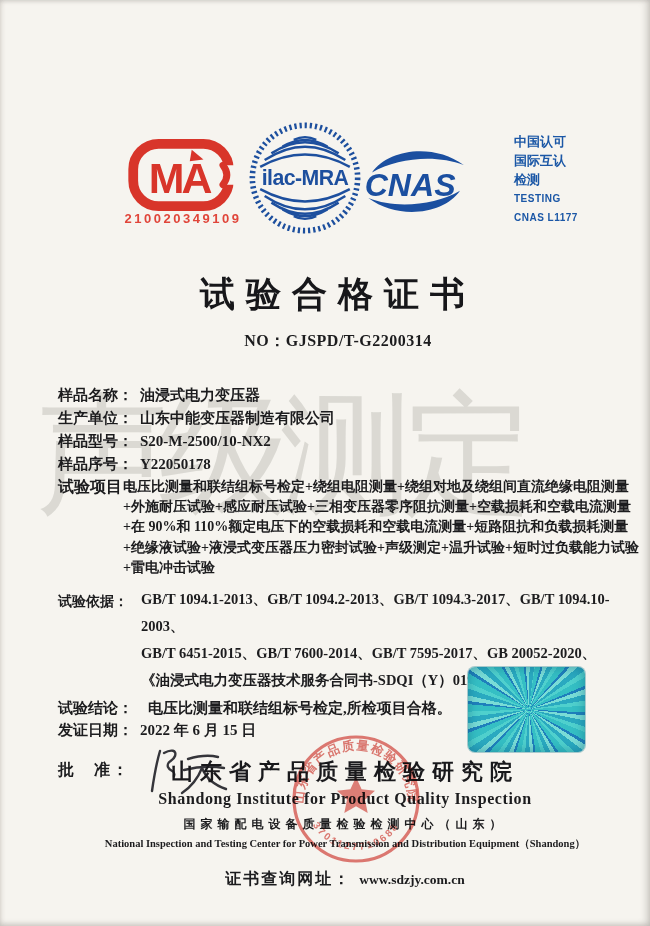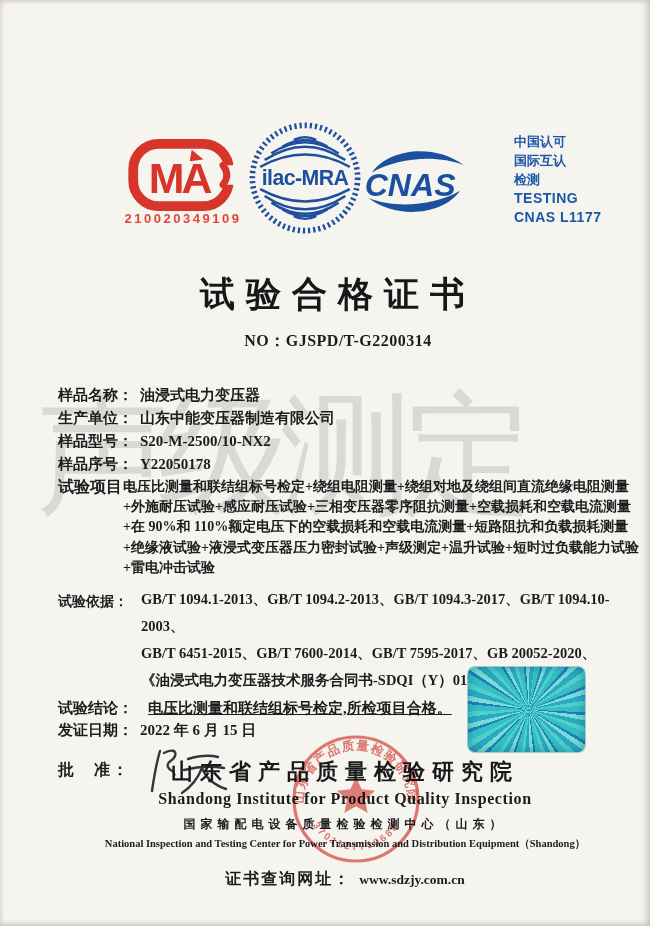--- a/index.html
+++ b/index.html
@@ -19,36 +19,36 @@
   
   .logo-cma{position:absolute;left:126px;top:136px;width:110px;height:78px;}
   .cma-number{position:absolute;left:121px;top:211px;width:124px;text-align:center;
     font-family:"Liberation Sans","DejaVu Sans",sans-serif;
     font-size:13px;font-weight:bold;letter-spacing:2.5px;color:#e0453a;}
   .logo-ilac{position:absolute;left:249px;top:121px;width:112px;height:114px;}
   .logo-cnas{position:absolute;left:361px;top:143px;width:110px;height:78px;}
   .accred{position:absolute;left:473px;top:132px;z-index:1;
     font-family:"Liberation Sans","DejaVu Sans",sans-serif;
     color:#1b57a6;font-weight:bold;font-size:13px;line-height:19px;margin-left:41px;}
-  .accred .lat{font-size:14px;letter-spacing:.5px;}
+  .accred .lat{font-size:10px;letter-spacing:.5px;}
   
   .centered{position:absolute;left:3px;width:650px;text-align:center;padding-left:20px;box-sizing:border-box;}
   .title{top:271px;font-size:35px;font-weight:bold;letter-spacing:11px;color:#17171a;}
   .cert-no{top:331px;font-size:16px;font-weight:bold;letter-spacing:.5px;}
   .report-no{top:356px;font-size:14px;font-weight:bold;}
   
   .fields{position:absolute;left:58px;top:384px;width:586px;z-index:1;}
   .f-row{position:relative;font-weight:bold;}
   .f-label{position:absolute;left:0;top:0;white-space:nowrap;}
   .row-basic{padding-left:82px;font-size:15px;line-height:23px;}
   .row-items{padding-left:65px;font-size:14px;line-height:20.2px;margin-top:1px;}
   .row-items .f-label{font-size:16px;}
   .row-basis{padding-left:83px;font-size:14.5px;line-height:27px;margin-top:8px;}
   .row-basis .f-label{font-size:14px;top:2px;}
-  .row-concl{padding-left:90px;font-size:15px;line-height:22px;margin-top:3px;text-decoration:underline;}
+  .row-concl{padding-left:90px;font-size:15px;line-height:22px;margin-top:3px;}
   .row-date{padding-left:82px;font-size:15px;line-height:22px;}
   .row-appr{padding-left:84px;font-size:16px;line-height:26px;margin-top:10px;height:52px;}
   .row-appr .f-label{letter-spacing:2px;top:6px;}
   .signature{position:absolute;left:86px;top:-8px;width:100px;height:60px;}
   
   .hologram{
     position:absolute;left:468px;top:667px;width:117px;height:85px;z-index:2;border-radius:7px;
     background:repeating-conic-gradient(from 8deg at 52% 50%,
       #35bfc4 0deg 7deg,#1f7fbc 7deg 10deg,#79dcd6 10deg 15deg,#2aa9c0 15deg 21deg,#4fd0cd 21deg 26deg);
     box-shadow:inset 0 0 12px rgba(10,80,110,.45), 0 0 0 1px rgba(90,160,170,.5);

